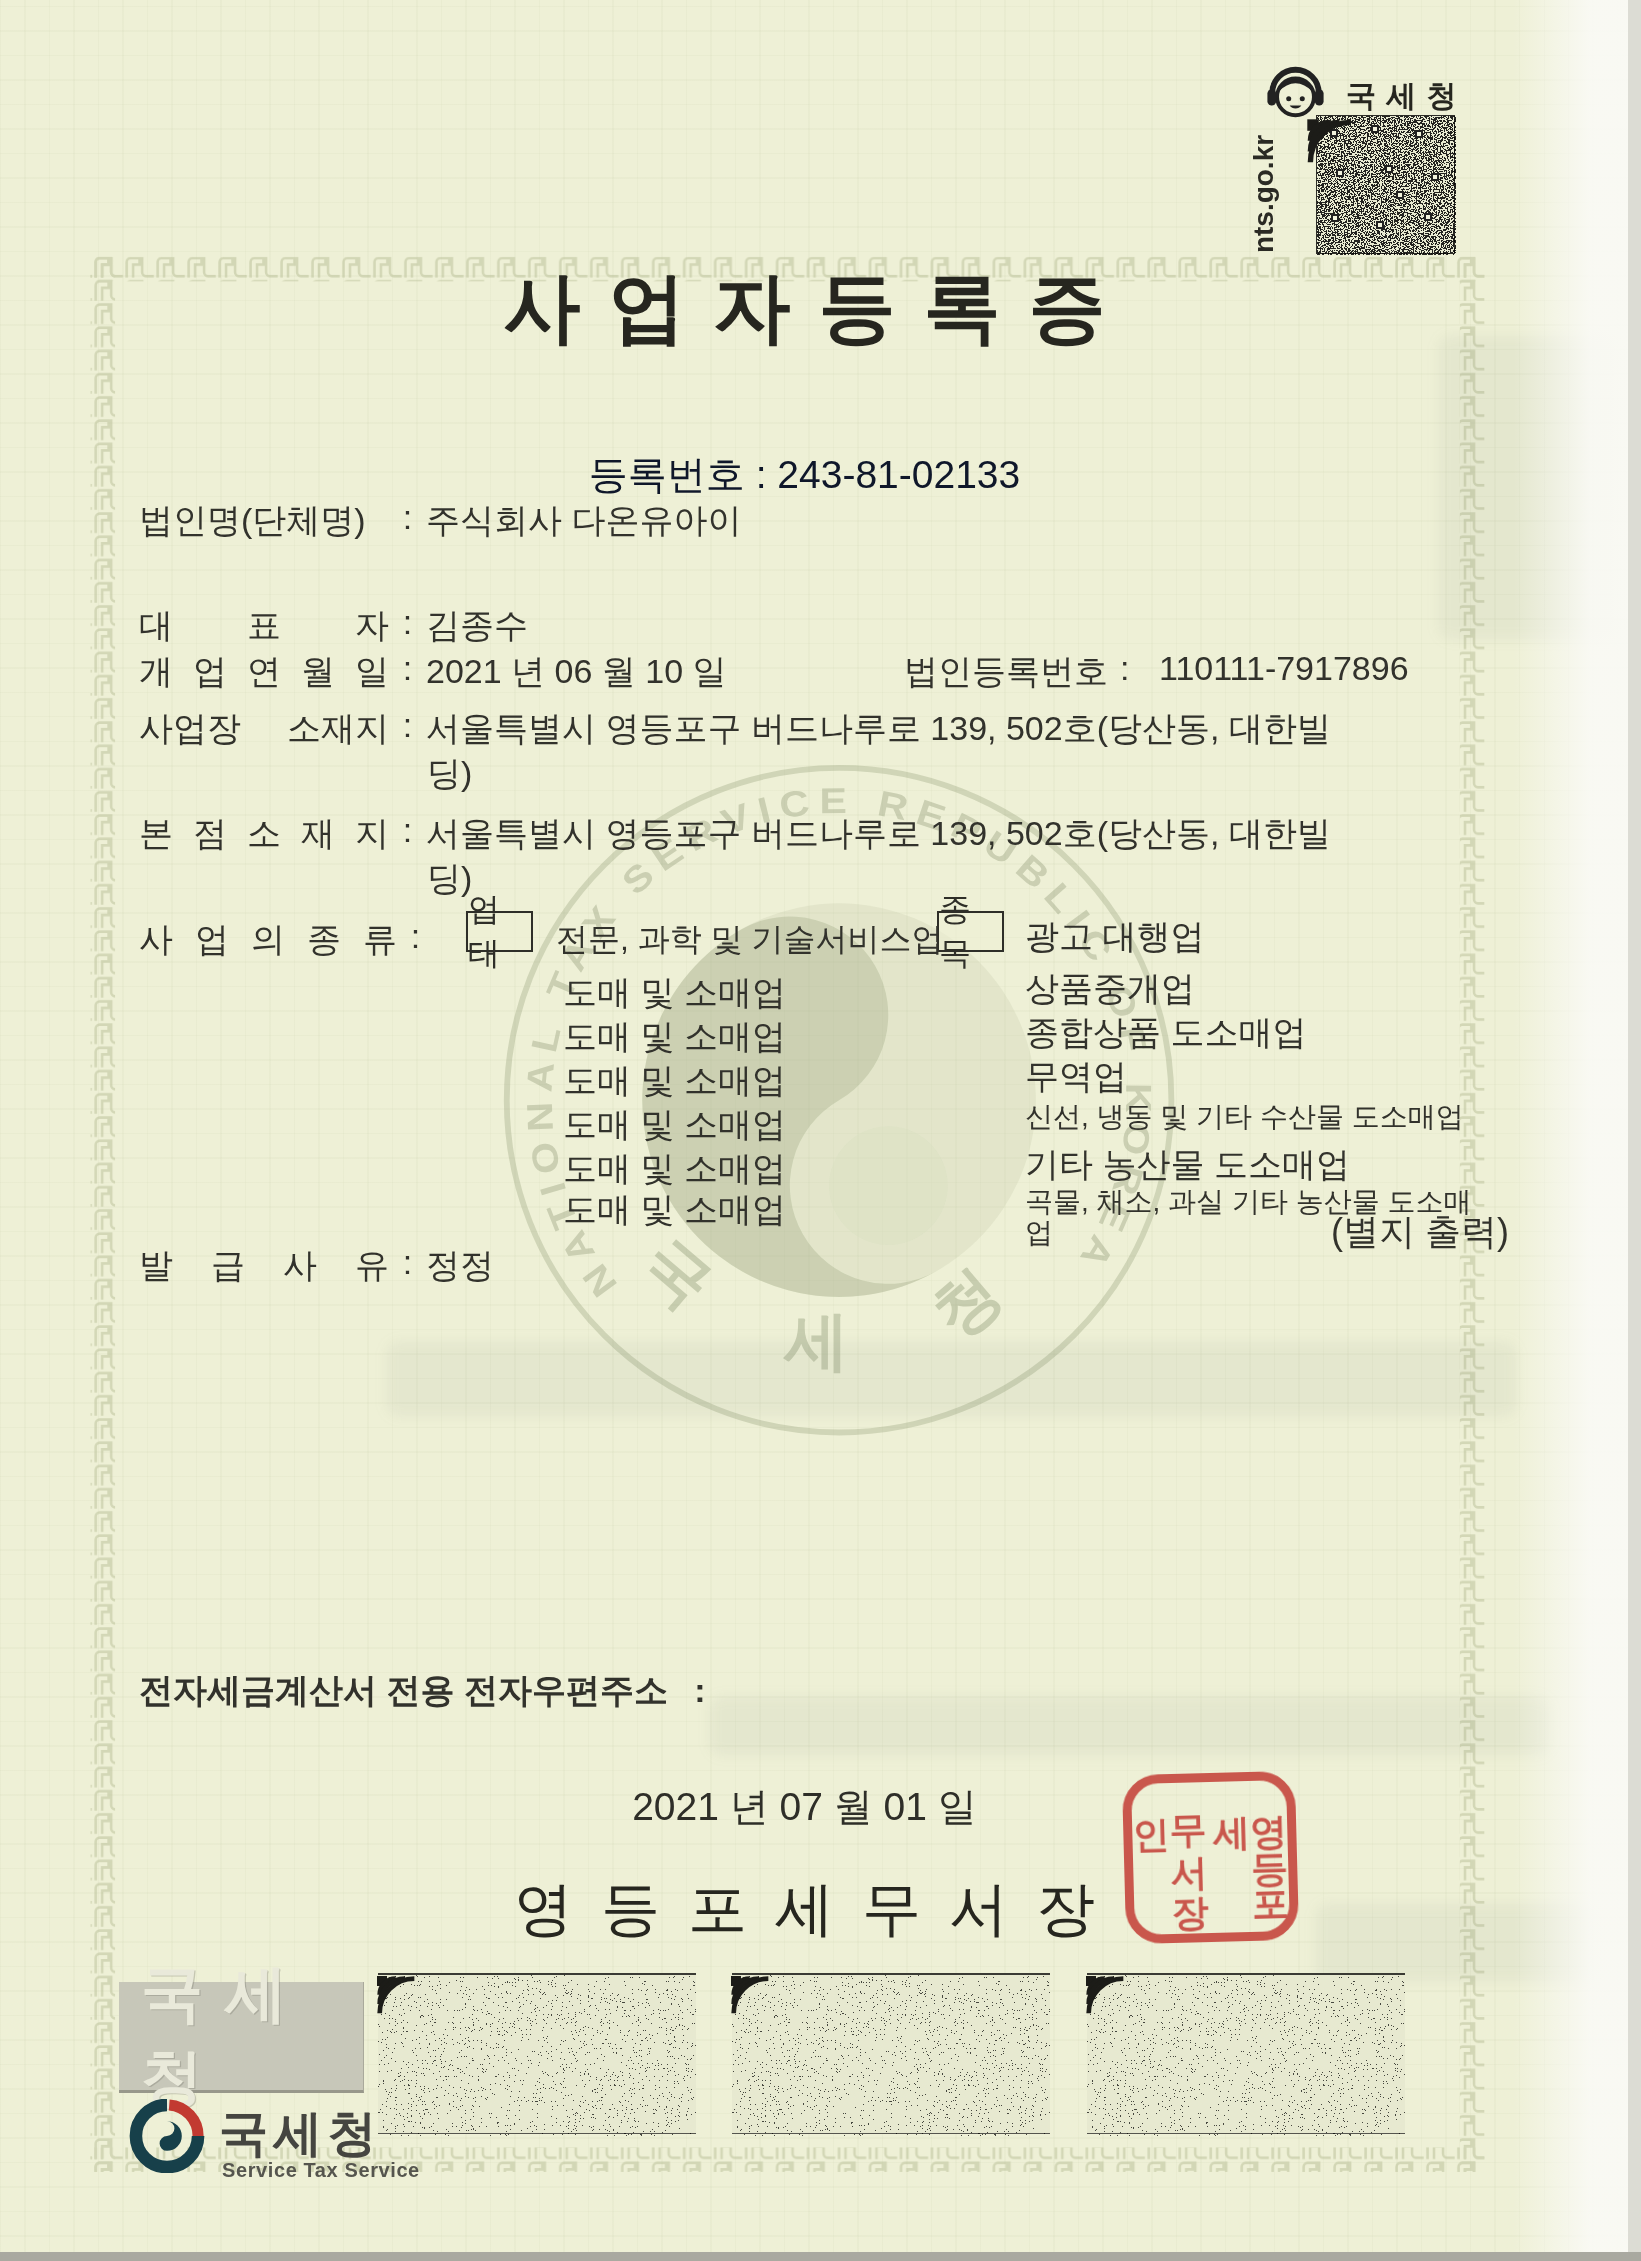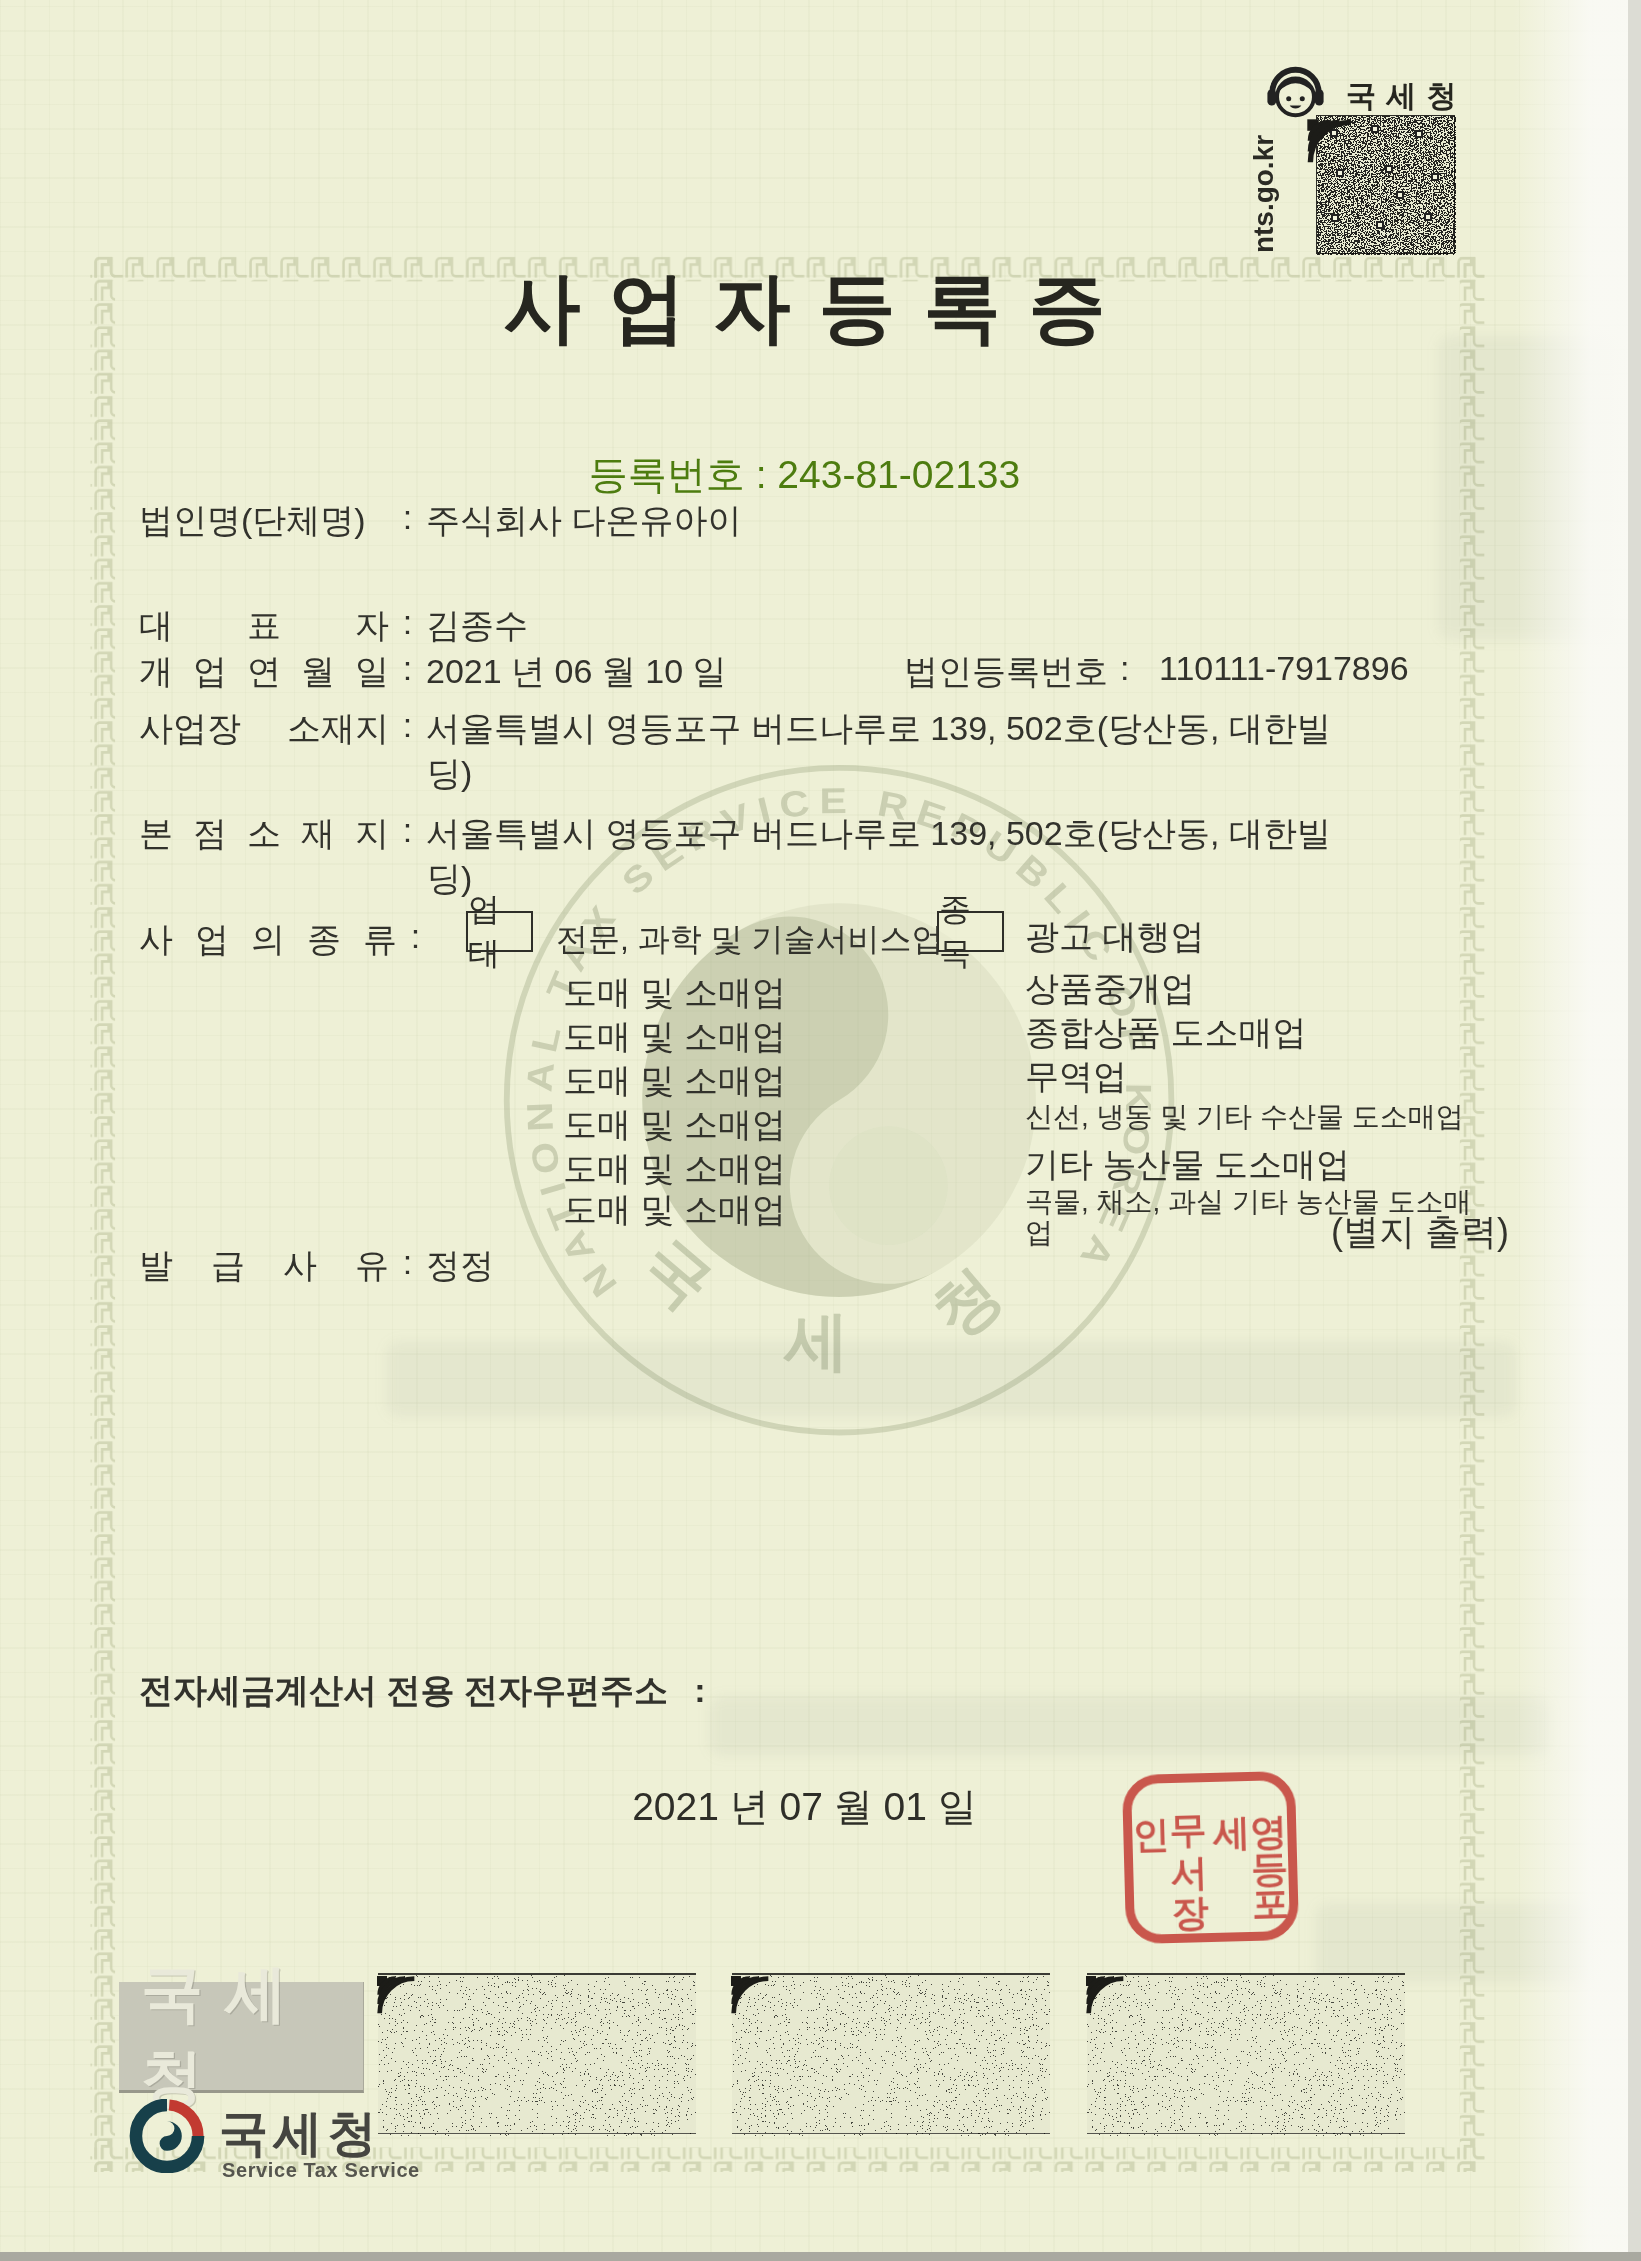--- a/index.html
+++ b/index.html
@@ -24,21 +24,21 @@
   .agent-icon { position:absolute; left:1266px; top:62px; }
   .qr { position:absolute; left:1316px; top:115px; width:139px; height:139px; border:1.9px solid #2e2e28; background:#e9ebd2; }
   .qr svg.noise { position:absolute; inset:0; mix-blend-mode:multiply; opacity:.85; }
   .qr-mark { position:absolute; width:7.7px; height:7.7px; background:#f2f3dd; border:2.6px solid #222; }
   .qr-arcs { position:absolute; left:1305px; top:117px; }
 
   
   .center { position:absolute; left:0; width:1609px; text-align:center; white-space:nowrap; }
   .title-main { top:257px; font-size:77px; font-weight:700; letter-spacing:28px; padding-left:28px; color:#26261f; }
   .title-sub { top:378px; font-size:43px; letter-spacing:3.9px; color:#2c2c26; }
-  .title-reg { top:448px; font-size:39px; color:#4d7c0f; }
+  .title-reg { top:448px; font-size:39px; color:#0f172a; }
 
   
   .frow { position:absolute; left:139px; white-space:nowrap; font-size:34px; color:#32322c; }
   .flabel { display:inline-block; width:250px; text-align:justify; text-align-last:justify; vertical-align:top; }
   .fcolon { display:inline-block; width:37px; text-align:center; vertical-align:top; }
   .fvalue { display:inline-block; vertical-align:top; }
   .sub2 { position:absolute; left:288px; top:45px; }
   .reg2-label { position:absolute; left:765px; top:0; }
   .reg2-colon { position:absolute; left:981px; top:0; }
   .reg2-value { position:absolute; left:1020px; top:0; }
@@ -251,20 +251,21 @@
     <span class="flabel">발 급 사 유</span><span class="fcolon">:</span><span class="fvalue">정정</span>
   </div>
 
   <div class="frow" style="top:1668px;font-weight:bold;">
     <span>전자세금계산서 전용 전자우편주소</span>
     <span style="display:inline-block;width:45px;text-align:center;">:</span>
     <span></span>
   </div>
 
   <div class="center issue-date">2021 년 07 월 01 일</div>
+  <div class="center issue-office">영등포세무서장</div>
   <div class="stamp">
     <span>영등포세</span>
     <span>무서장인</span>
   </div>
 
   <div class="nts-block">
     <span>국세청</span>
   </div>
   <svg class="nts-logo" width="76" height="74" viewBox="0 0 100 100">
     <path d="M50 8 A42 42 0 1 0 92 50" stroke="#17404a" stroke-width="17" fill="none"></path>

